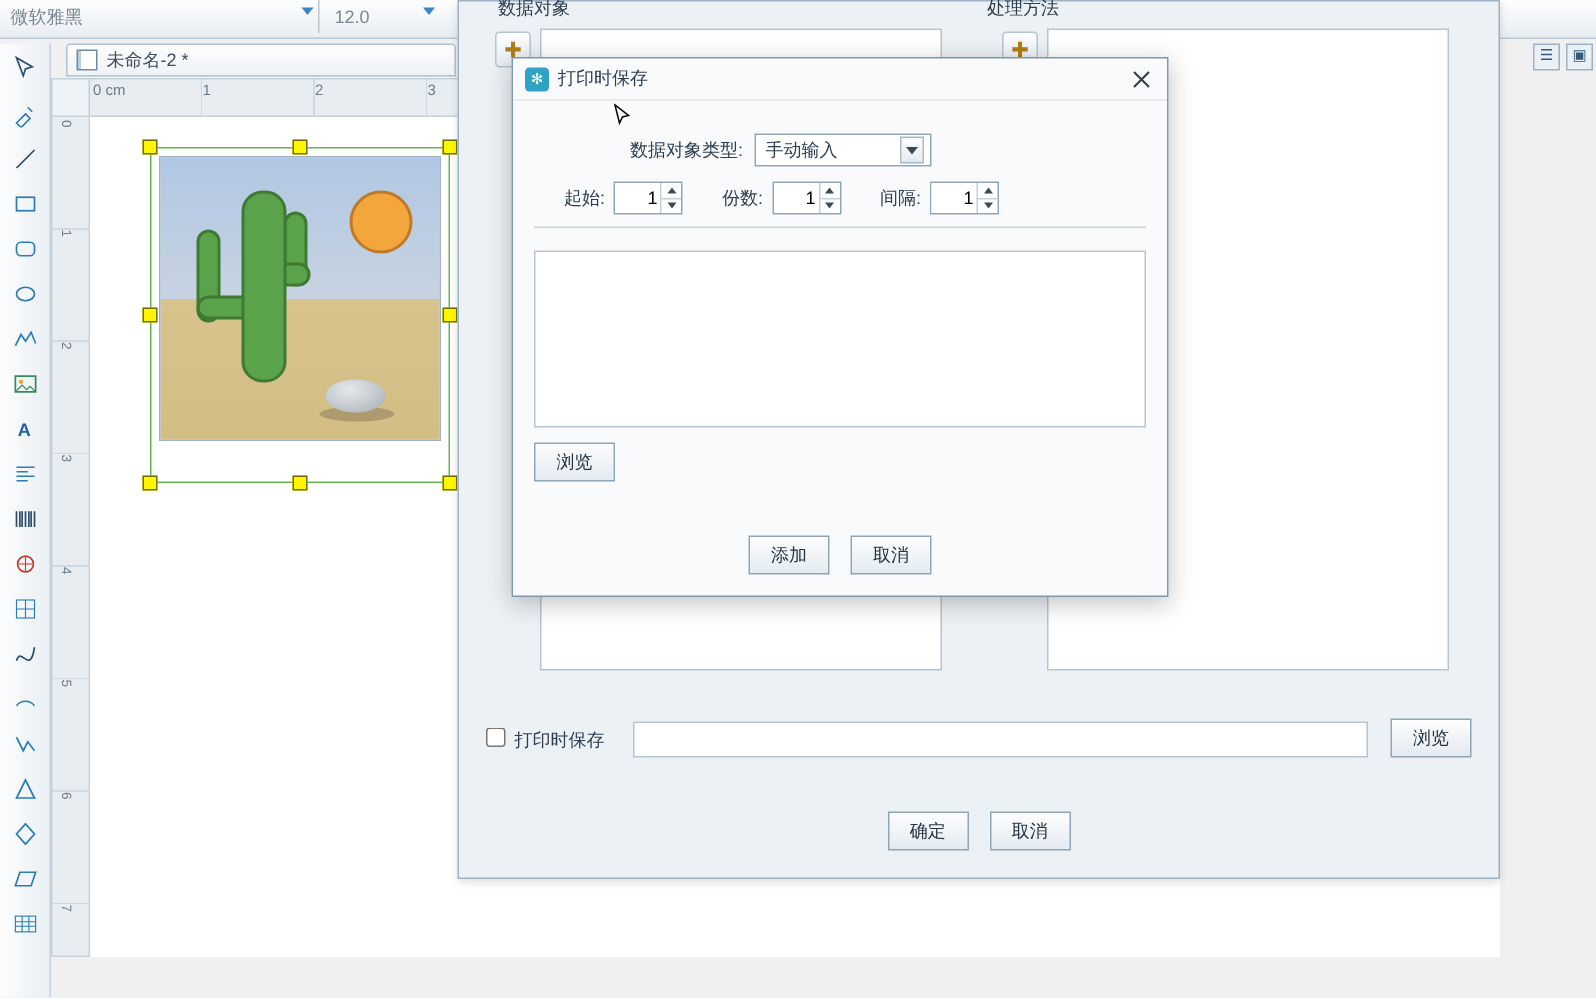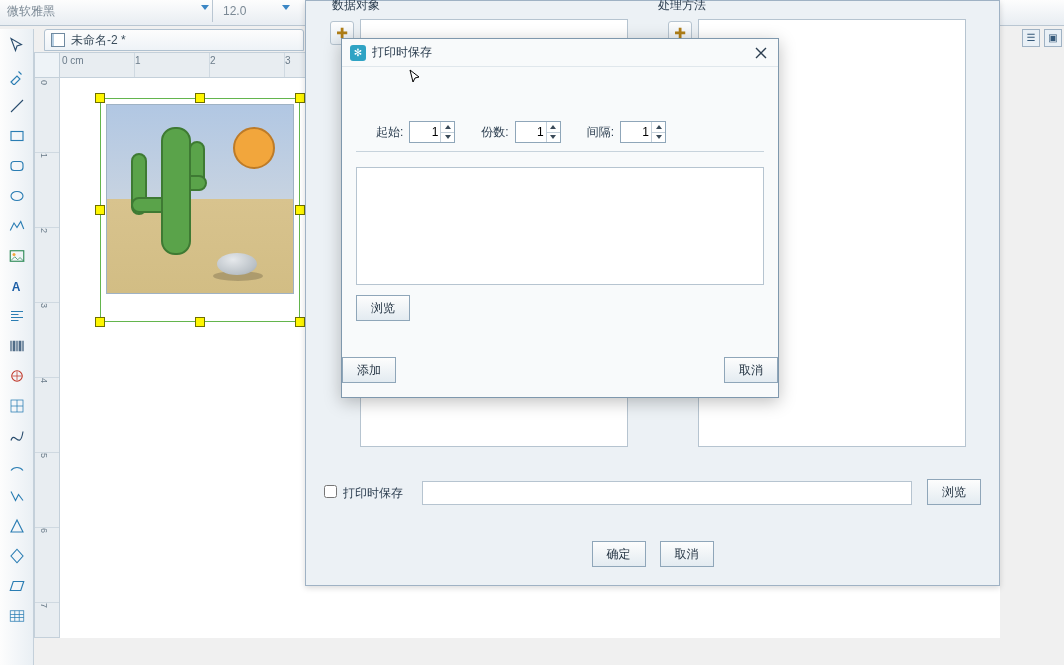--- a/index.html
+++ b/index.html
@@ -93,21 +93,21 @@
 .spin .arrs{width:14px;display:flex;flex-direction:column;}
 .spin .arrs div{flex:1;border-left:1px solid #c3cfd9;display:flex;align-items:center;justify-content:center;}
 .spin .arrs div::after{content:"";border-left:3px solid transparent;border-right:3px solid transparent;}
 .spin .arrs div:first-child{border-bottom:1px solid #c3cfd9;}
 .spin .arrs div:first-child::after{border-bottom:4px solid #3a4a58;}
 .spin .arrs div:last-child::after{border-top:4px solid #3a4a58;}
 
 #modal .divider{position:absolute;left:14px;top:112px;width:408px;height:1px;background:#c7d3dc;}
 #modal .big-text{position:absolute;left:14px;top:128px;width:408px;height:118px;border:1px solid #b6c4d0;background:#fff;}
 #modal .browse{position:absolute;left:14px;top:256px;}
-#modal .dlg-btns{position:absolute;left:0;right:0;bottom:14px;display:flex;justify-content:space-between;gap:14px;}
+#modal .dlg-btns{position:absolute;left:0;right:0;bottom:14px;display:flex;justify-content:center;gap:14px;}
 
 
 .lbl-s{font-size:12px;color:#2c3e50;}
 </style>
 </head>
 <body>
 
 <div id="topbar">
   <div id="font-name">
     <span>微软雅黑</span>
@@ -313,20 +313,27 @@
           <path d="M1 1l10 10M11 1L1 11" stroke="#2c3e50" stroke-width="1.4"></path>
         </svg>
     </span>
   </div>
   <span class="cursor">
     <svg viewBox="0 0 16 16">
         <path d="M2 1l3 12 2-4 4-1z" fill="#fff" stroke="#000" stroke-width="1"></path>
       </svg>
   </span>
 
+  <div class="form-row row1">
+    <span class="lbl-s">数据对象类型:</span>
+    <div class="combo">
+      <span>手动输入</span>
+      <span class="arr"></span>
+    </div>
+  </div>
 
   <div class="form-row row2">
     <span class="lbl-s">起始:</span>
     <div class="spin">
       <input value="1" style="">
       <div class="arrs">
           <div></div>
           <div></div>
         </div>
     </div>

